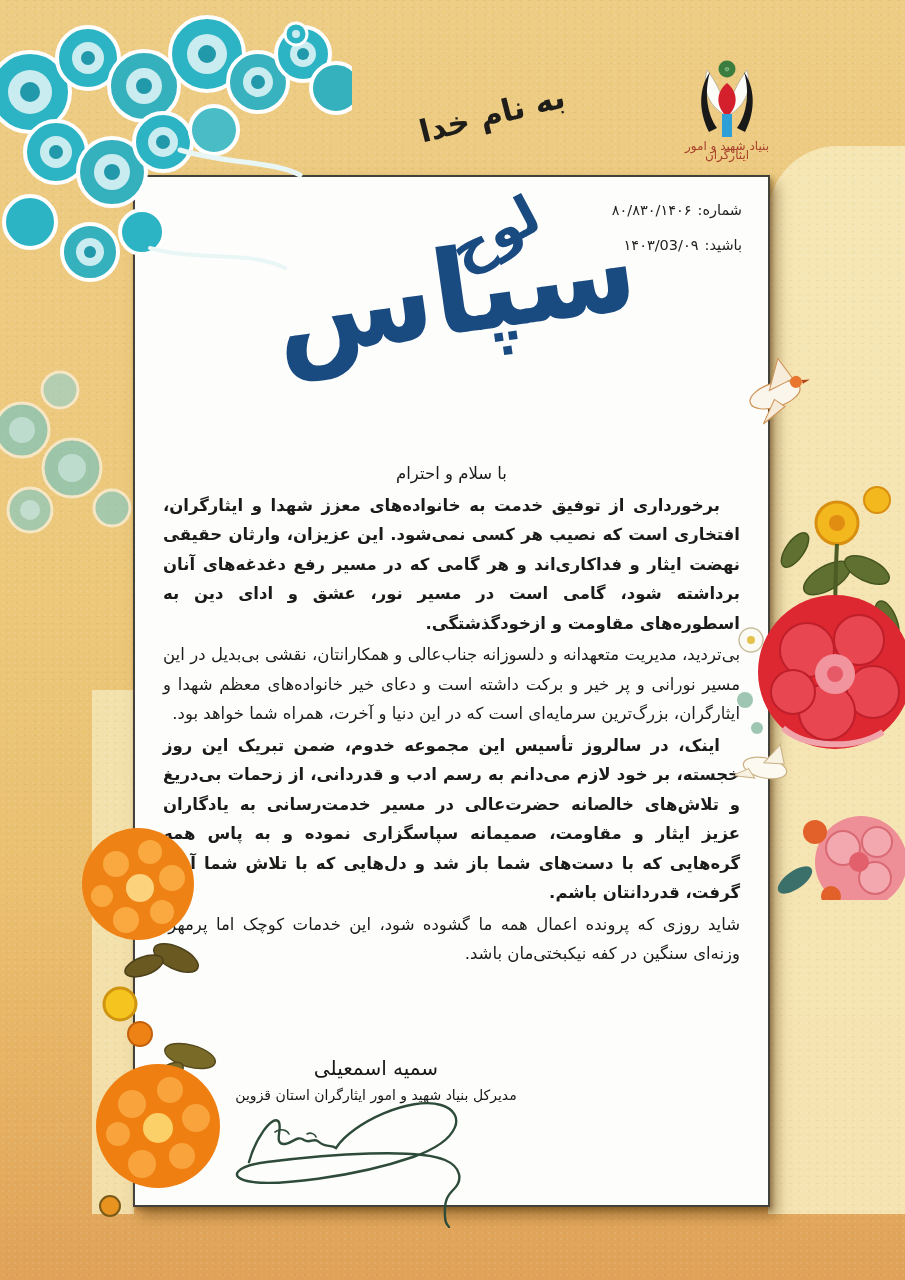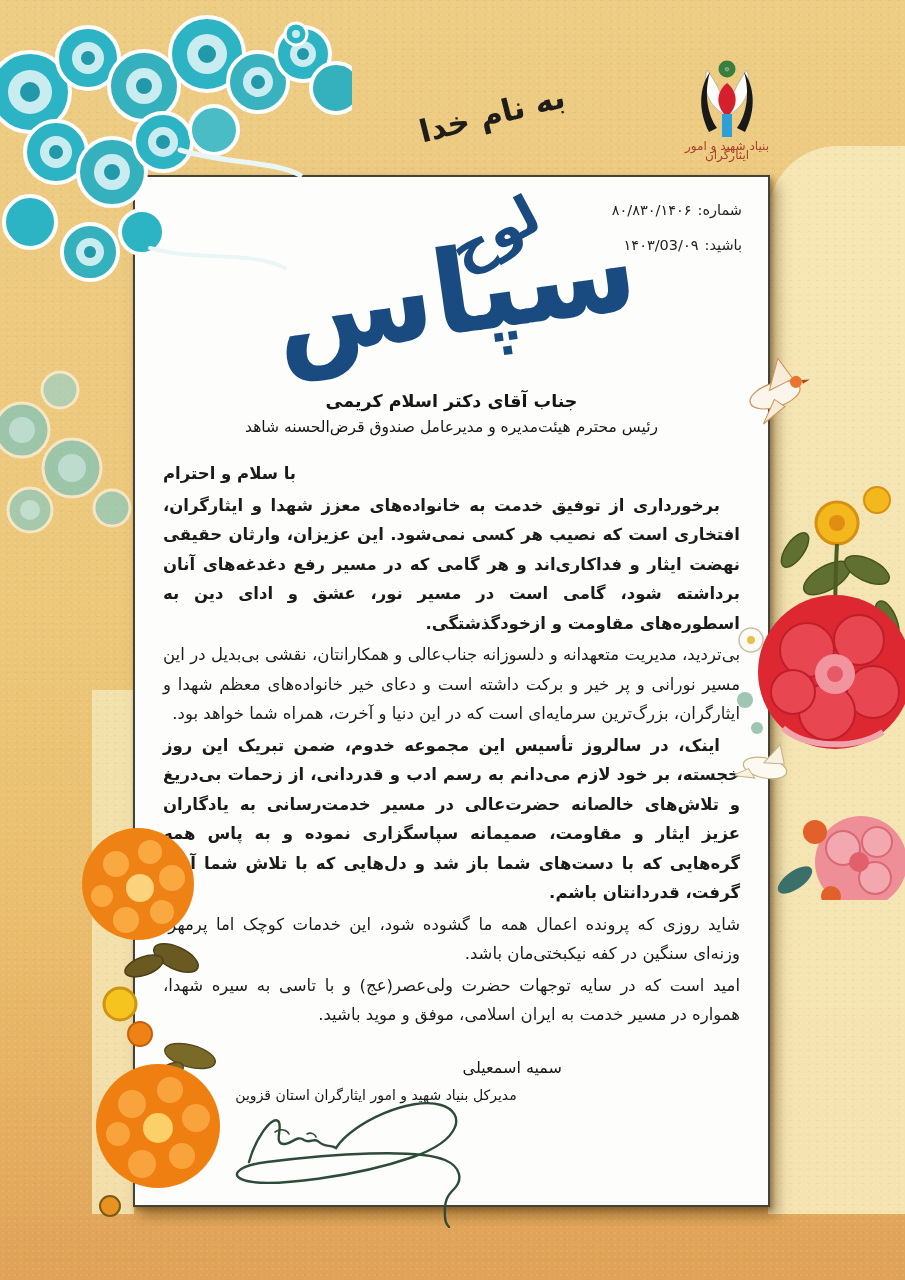--- a/index.html
+++ b/index.html
@@ -39,24 +39,24 @@
     transform:rotate(-28deg);}
   .callig-big{position:absolute;top:26px;left:42px;font-size:116px;font-weight:bold;
     transform:rotate(-8deg);letter-spacing:-4px;}
   .recipient{position:absolute;top:214px;left:0;width:100%;text-align:center;direction:rtl;color:#151515;}
   .recipient-name{font-size:17.5px;font-weight:bold;}
   .recipient-title{font-size:15.5px;margin-top:7px;}
   .body-text{position:absolute;top:282px;right:28px;left:28px;direction:rtl;
     text-align:justify;font-size:16.5px;line-height:29.5px;color:#1b1b1b;}
   .body-text p{margin:0 0 2px 0;}
   .body-text p.indent{text-indent:20px;font-weight:bold;}
-  .salutation{text-align:left;font-weight:bold;}
+  .salutation{text-align:center;}
   .signer{position:absolute;top:878px;left:55px;width:372px;text-align:center;
     direction:rtl;color:#161616;}
-  .signer-name{font-size:16px;line-height:26px;text-align:right;}
+  .signer-name{font-size:20px;line-height:26px;}
   .signer-title{font-size:14px;line-height:28px;}
   
   .clouds{position:absolute;left:0;top:0;z-index:6;}
   .right-flowers{position:absolute;left:735px;top:340px;z-index:6;}
   .left-flowers{position:absolute;left:58px;top:808px;z-index:6;}
   .signature{position:absolute;left:215px;top:1088px;z-index:7;}
 </style>
 </head>
 <body>
 
@@ -247,32 +247,27 @@
       <div>
         <span class="lbl">باشید:</span><span>۱۴۰۳/03/۰۹</span>
       </div>
     </div>
 
     <div class="callig">
       <span class="callig-small">لوح</span>
       <span class="callig-big">سپاس</span>
     </div>
 
-    <div class="recipient">
-      <div class="recipient-name">جناب آقای دکتر اسلام کریمی</div>
-      <div class="recipient-title">رئیس محترم هیئت‌مدیره و مدیرعامل صندوق قرض‌الحسنه شاهد</div>
-    </div>
 
     <div class="body-text">
       <p class="salutation">با سلام و احترام</p>
       <p class="indent">برخورداری از توفیق خدمت به خانواده‌های معزز شهدا و ایثارگران، افتخاری است که نصیب هر کسی نمی‌شود. این عزیزان، وارثان حقیقی نهضت ایثار و فداکاری‌اند و هر گامی که در مسیر رفع دغدغه‌های آنان برداشته شود، گامی است در مسیر نور، عشق و ادای دین به اسطوره‌های مقاومت و ازخودگذشتگی.</p>
       <p>بی‌تردید، مدیریت متعهدانه و دلسوزانه جناب‌عالی و همکارانتان، نقشی بی‌بدیل در این مسیر نورانی و پر خیر و برکت داشته است و دعای خیر خانواده‌های معظم شهدا و ایثارگران، بزرگ‌ترین سرمایه‌ای است که در این دنیا و آخرت، همراه شما خواهد بود.</p>
       <p class="indent">اینک، در سالروز تأسیس این مجموعه خدوم، ضمن تبریک این روز خجسته، بر خود لازم می‌دانم به رسم ادب و قدردانی، از زحمات بی‌دریغ و تلاش‌های خالصانه حضرت‌عالی در مسیر خدمت‌رسانی به یادگاران عزیز ایثار و مقاومت، صمیمانه سپاسگزاری نموده و به پاس همه گره‌هایی که با دست‌های شما باز شد و دل‌هایی که با تلاش شما آرام گرفت، قدردانتان باشم.</p>
       <p>شاید روزی که پرونده اعمال همه ما گشوده شود، این خدمات کوچک اما پرمهر، وزنه‌ای سنگین در کفه نیکبختی‌مان باشد.</p>
-      <p>امید است که در سایه توجهات حضرت ولی‌عصر(عج) و با تاسی به سیره شهدا، همواره در مسیر خدمت به ایران اسلامی، موفق و موید باشید.</p>
     </div>
 
     <div class="signer">
       <div class="signer-name">سمیه اسمعیلی</div>
       <div class="signer-title">مدیرکل بنیاد شهید و امور ایثارگران استان قزوین</div>
     </div>
   </div>
 
   <svg class="signature" width="300" height="140" viewBox="0 0 300 140">
     <path d="M34,74 C40,52 56,28 63,33 C69,38 57,57 70,56 C78,55 82,47 89,52 C95,56 99,49 104,54 C110,60 116,56 121,60 C138,34 196,8 226,17 C252,25 246,52 198,69 C140,89 58,99 32,93 C14,89 20,78 52,74 C116,66 202,60 230,72 C246,79 248,92 239,101 C233,107 229,112 230,128 C230,133 232,137 234,139" fill="none" stroke="#2d4b38" stroke-width="2.4" stroke-linecap="round"></path>

